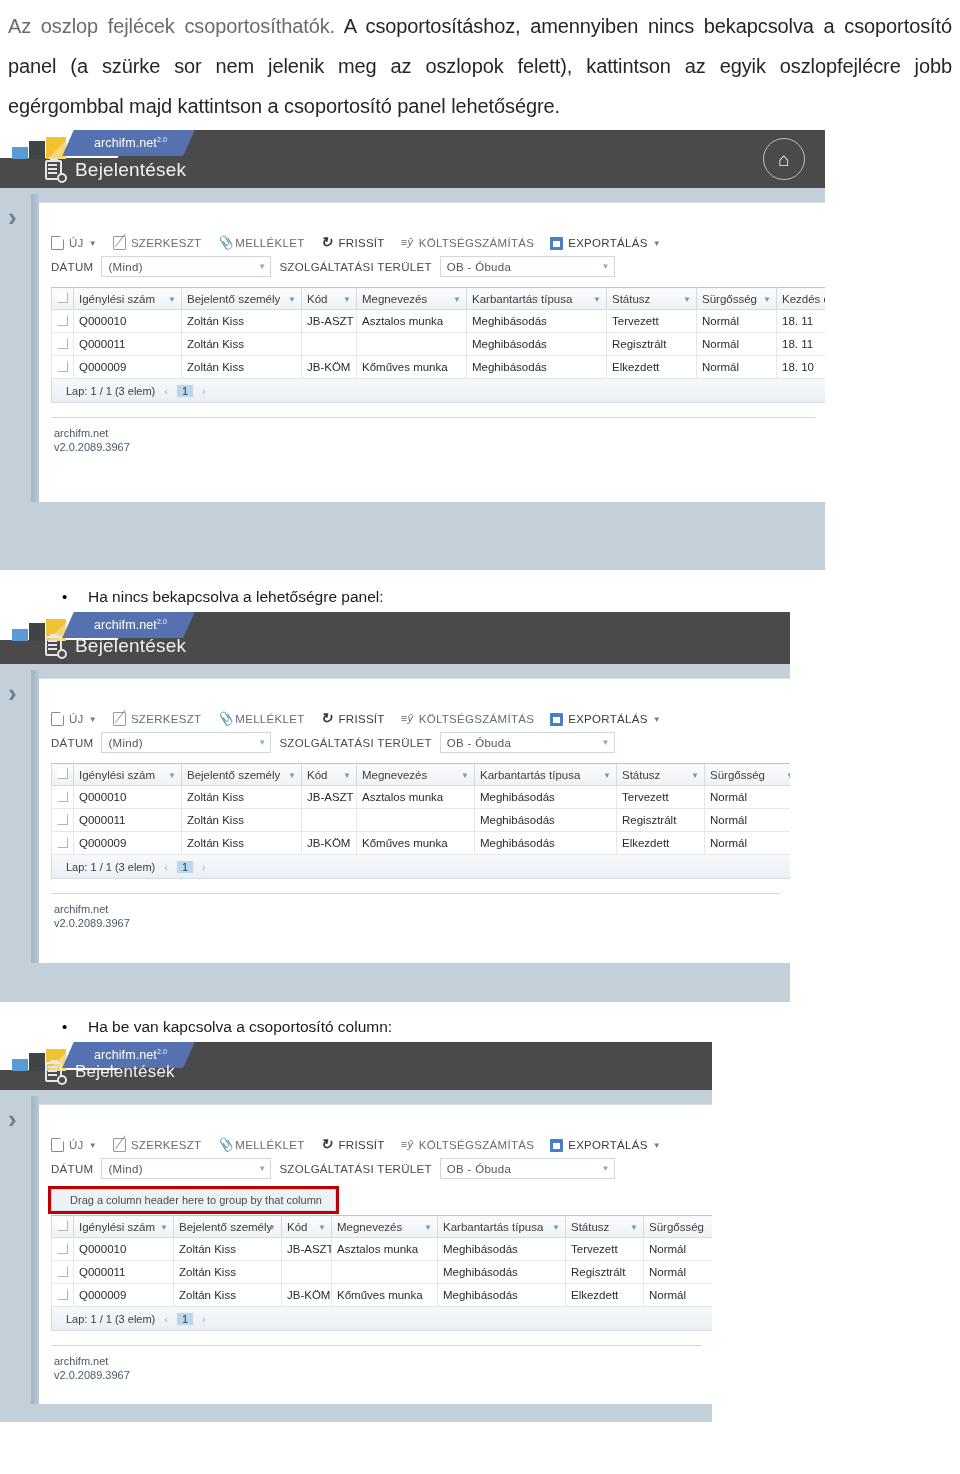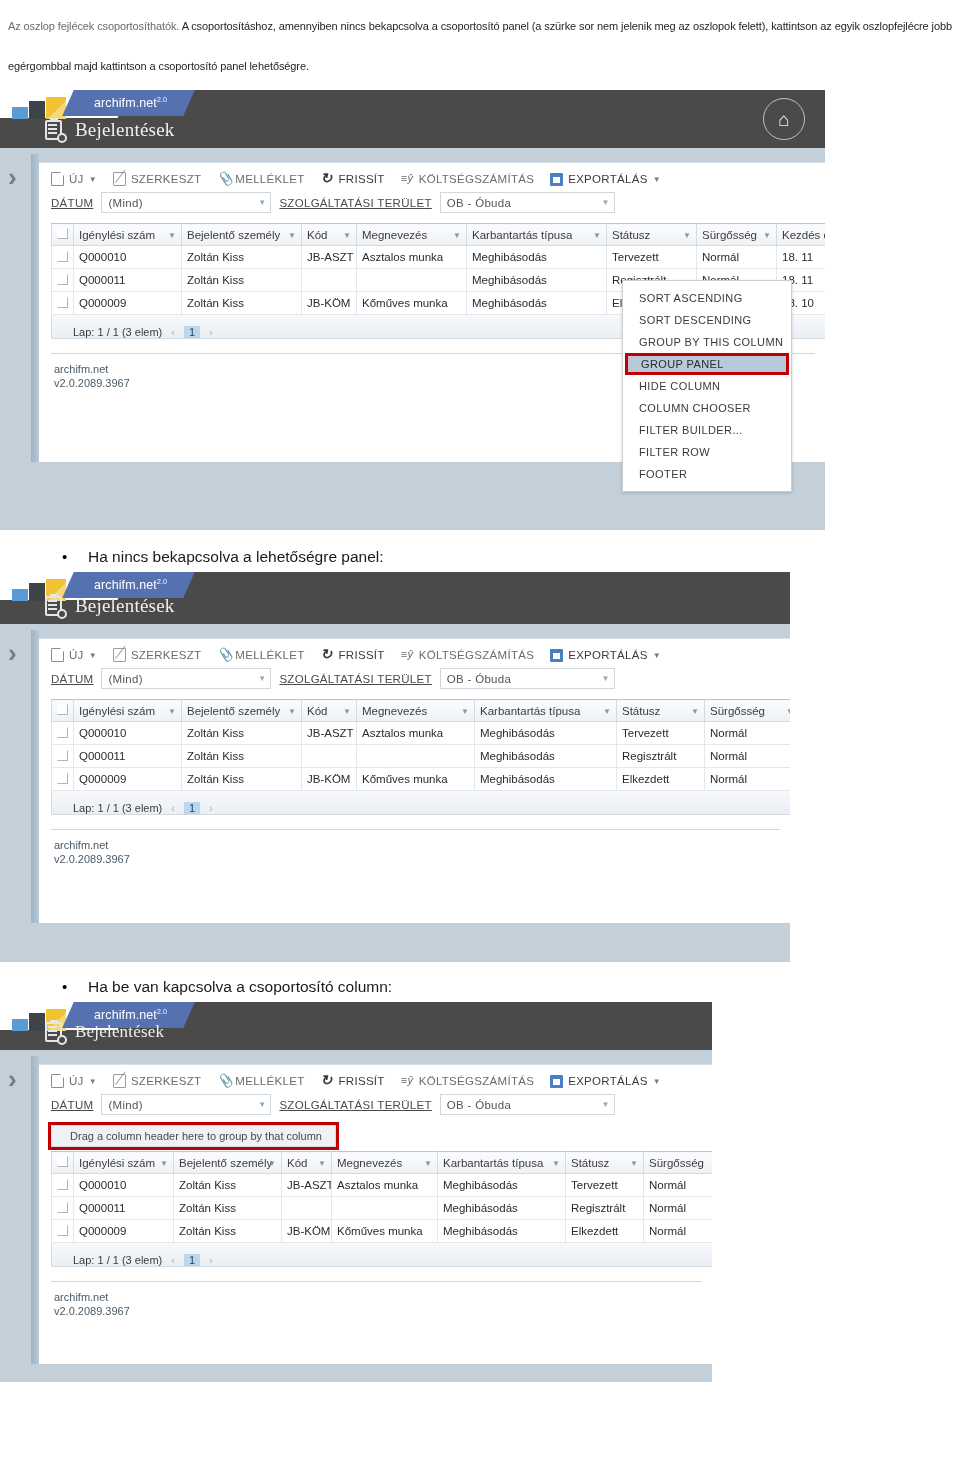--- a/index.html
+++ b/index.html
@@ -17,21 +17,21 @@
   
   .doc { padding: 6px 8px 0 8px; }
   .doc-title {
     font-size: 17px;
     font-weight: bold;
     color: #0d0d0d;
     letter-spacing: -0.2px;
     margin: 0 0 22px 0;
   }
   .doc-para {
-    font-size: 11px;
+    font-size: 20px;
     line-height: 40px;
     color: #262626;
     text-align: justify;
     margin: 0;
     letter-spacing: -0.1px;
   }
   .doc-para .dim { color: #6b6b6b; }
 
   .bullet-line {
     display: flex;
@@ -92,21 +92,21 @@
   .brand-tab span {
     transform: skewX(24deg);
     color: #ffffff;
     font-size: 12.5px;
     letter-spacing: .1px;
     white-space: nowrap;
   }
   .brand-tab sup { font-size: 7px; vertical-align: super; }
   .page-title-row {
     position: absolute; left: 44px; bottom: 6px;
-    display: flex; align-items: center; gap: 9px; font-family: Liberation Serif, serif;
+    display: flex; align-items: center; gap: 9px;
   }
   .title-icon { width: 22px; height: 24px; position: relative; }
   .title-icon .clip {
     position:absolute; left:1px; top:2px; width:17px; height:20px;
     border:2px solid #e6e6e6; border-radius:2px; background:transparent;
   }
   .title-icon .clip:before{
     content:""; position:absolute; left:3px; top:-4px; width:8px; height:4px;
     background:#e6e6e6; border-radius:1px;
   }
@@ -142,20 +142,21 @@
     margin-left: 39px;
     background: #ffffff;
     border-top: 1px solid #d7e0e8;
     position: relative;
   }
   .toolbar {
     display:flex; align-items:center; gap: 16px;
     padding: 9px 10px 4px 12px;
     font-size: 11.5px; color:#6b6b6b; letter-spacing:.3px;
     white-space: nowrap;
+    margin-top: 24px;
   }
   .tb-item { display:flex; align-items:center; gap:5px; }
   .tb-item.strong { color:#3b3b3b; }
   .tb-caret { color:#7a7a7a; font-size: 8px; }
   .ic {
     width: 13px; height: 14px; position: relative; display:inline-block;
   }
   .ic-doc { border:1px solid #8a8a8a; border-radius:1px; background:#fff; }
   .ic-doc:after{content:""; position:absolute; right:-1px; top:-1px; border-width:0 4px 4px 0;
     border-style:solid; border-color:transparent #fff transparent transparent;}
@@ -165,21 +166,21 @@
   .ic-refresh { color:#3b3b3b; font-size:14px; line-height:13px; font-weight:bold;}
   .ic-calc { color:#6b6b6b; font-size:11px; line-height:13px; }
   .ic-export { width:13px;height:13px; background:#4b7fc4; border-radius:1px; position:relative;}
   .ic-export:after{content:""; position:absolute; left:3px; top:4px; width:7px; height:6px; background:#fff;}
 
   .filterbar {
     display:flex; align-items:center; gap: 8px;
     padding: 2px 10px 10px 12px;
     font-size: 11.5px; color:#5f5f5f; letter-spacing:.3px;
   }
-  .fb-label { color:#4a4a4a;text-decoration:underline; }
+  .fb-label { color:#4a4a4a; }
   .fb-select {
     border: 1px solid #cfd8de; background:#fff;
     height: 21px; display:flex; align-items:center; justify-content:space-between;
     padding: 0 4px 0 6px; color:#555; font-size:11.5px;
   }
   .fb-select .cv { color:#555; }
   .fb-select .ca { color:#9aa7b0; font-size:8px; margin-left:10px;}
   .fb-select.w1 { width: 170px; }
   .fb-select.w2 { width: 175px; }
 
@@ -240,22 +241,22 @@
   .chk-cell { width: 20px; }
   .chk {
     width: 11px; height: 11px; border:1px solid #a9b7c2; background:#fff;
     display:inline-block; border-top-color:#fff; border-left-color:#fff;
   }
   .pager {
     margin: 0 10px 9px 12px;
     border: 1px solid #d3dce3; border-top: none;
     background: linear-gradient(180deg,#f7f9fb,#eaeff4);
     height: 24px;
-    display:flex; align-items:flex-end; gap: 9px;
-    padding-left: 21px;
+    display:flex; align-items:center; gap: 9px;
+    padding-left: 14px;
     font-size: 11px; color:#3c3c3c;
   }
   .pager .arr { color:#9fb0bd; font-size:11px; }
   .pager .pg { background:#bcd6ec; padding: 0 5px; color:#1d3c5a; }
 
   .appfooter {
     margin: 14px 10px 0 12px;
     border-top: 1px solid #cdd8e0;
     padding: 8px 0 10px 3px;
     font-size: 11px; color:#4a5a66; line-height: 14px;
@@ -436,31 +437,20 @@
         <span class="arr">›</span>
       </div>
 
       <div class="appfooter">
         <span class="ln">archifm.net</span>
         <span class="ln">v2.0.2089.3967</span>
       </div>
     </div>
   </div>
 
-  <div class="ctxmenu" style="left:622px; top:190px; width:170px;">
-    <div class="mi">SORT ASCENDING</div>
-    <div class="mi">SORT DESCENDING</div>
-    <div class="mi">GROUP BY THIS COLUMN</div>
-    <div class="mi sel">GROUP PANEL</div>
-    <div class="mi">HIDE COLUMN</div>
-    <div class="mi">COLUMN CHOOSER</div>
-    <div class="mi">FILTER BUILDER...</div>
-    <div class="mi">FILTER ROW</div>
-    <div class="mi">FOOTER</div>
-  </div>
 </div>
 
 <div class="bullet-line" style="margin-top:18px;">
   <span class="dot">•</span>
   <span>Ha nincs bekapcsolva a lehetőségre panel:</span>
 </div>
 
 <div class="shot" style="margin-left:0;width:790px;height:390px;margin-top:6px;">
 
   <div class="app-header short">

